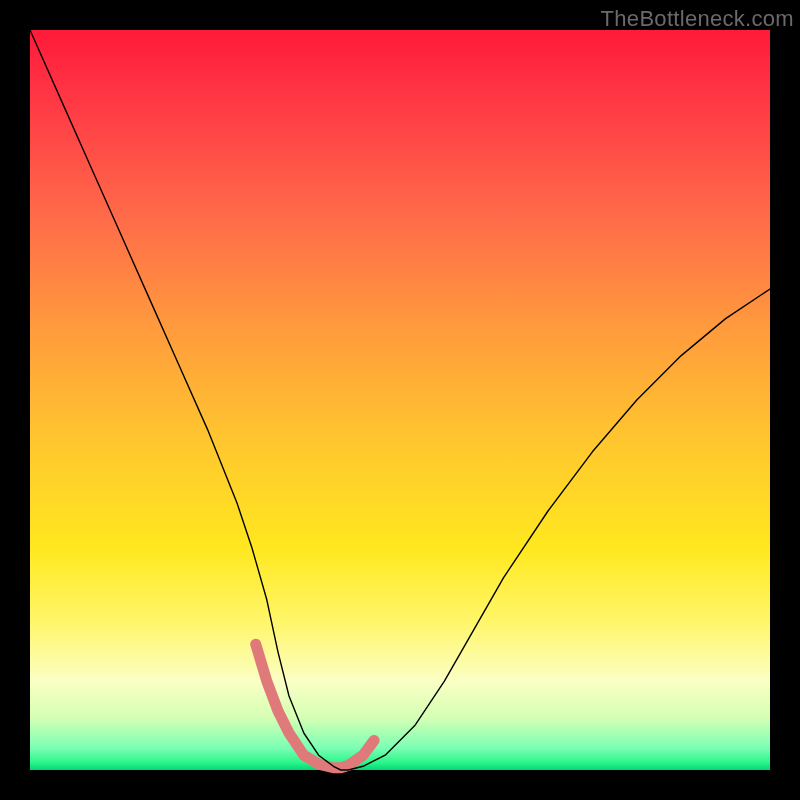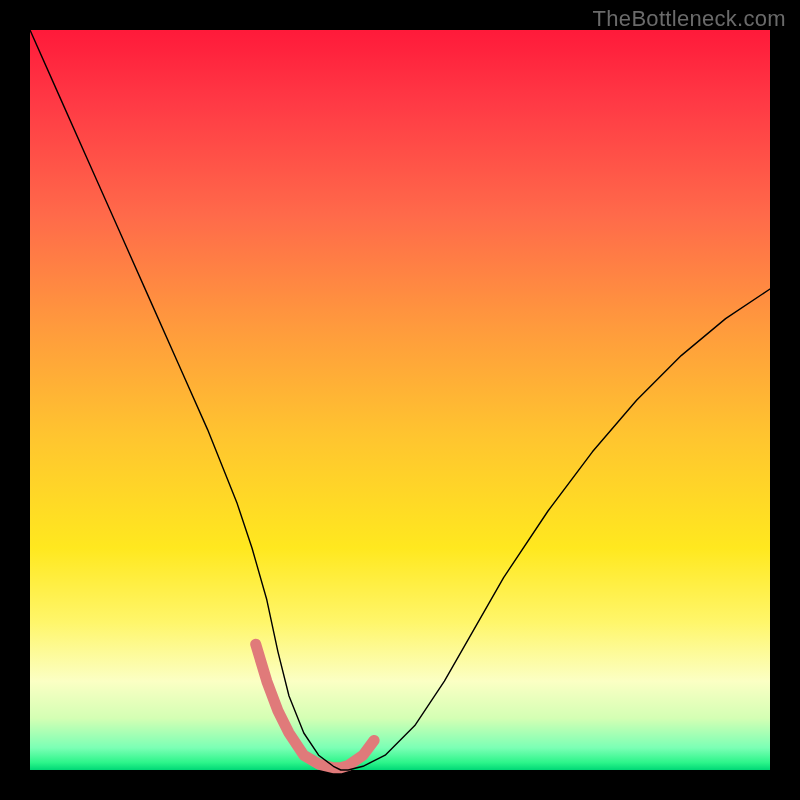--- a/index.html
+++ b/index.html
@@ -36,21 +36,21 @@
       #fff66a 80%,
       #fbffc4 88%,
       #d4ffb4 93%,
       #7bffb5 97%,
       #2cf58a 99%,
       #00d876 100%);
   }
   .watermark {
     position: absolute;
     top: 6px;
-    right: 14px;
+    right: 6px;
     color: #6a6a6a;
     font-size: 22px;
     font-weight: 500;
     letter-spacing: 0.3px;
     z-index: 5;
   }
   svg.overlay {
     position: absolute;
     left: 0;
     top: 0;

